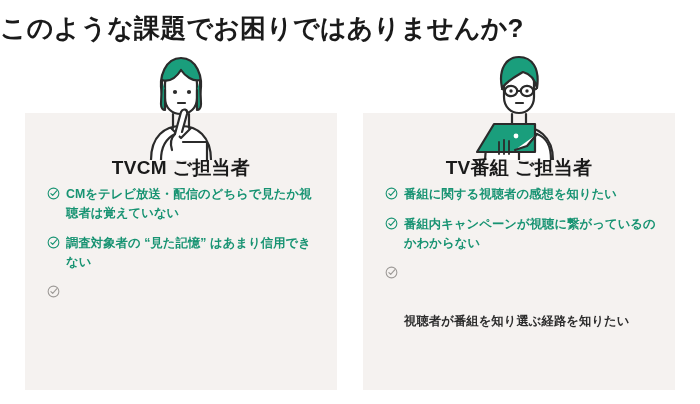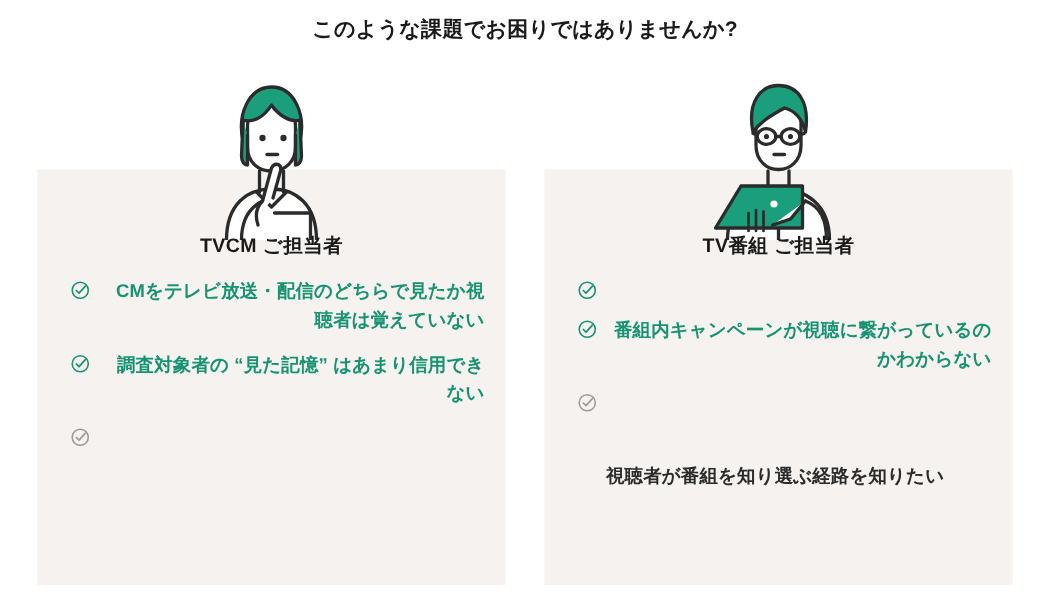--- a/index.html
+++ b/index.html
@@ -13,22 +13,22 @@
     font-family: "Liberation Sans", "DejaVu Sans", sans-serif;
     overflow: hidden;
     position: relative;
   }
 
   .page-title {
     position: absolute;
     top: 11px;
     left: 0;
     width: 700px;
-    text-align: center;
-    font-size: 14px;
+    text-align: left;
+    font-size: 26px;
     font-weight: bold;
     color: #1a1a1a;
     letter-spacing: 0.2px;
   }
 
   .cards {
     position: absolute;
     top: 113px;
     left: 25px;
     width: 650px;
@@ -53,38 +53,37 @@
     width: 120px;
     height: 110px;
   }
 
   .card-title {
     position: absolute;
     top: 42px;
     left: 0;
     width: 100%;
     text-align: center;
-    font-size: 13px;
+    font-size: 19px;
     font-weight: bold;
     color: #1a1a1a;
     letter-spacing: 0.3px;
   }
 
   .list {
     position: absolute;
     top: 72px;
     left: 22px;
     right: 14px;
   }
 
   .list-item {
     display: flex;
     align-items: flex-start;
     margin-bottom: 11px;
-    text-align: right;
   }
 
   .check-icon {
     flex: 0 0 auto;
     width: 13px;
     height: 13px;
     margin-top: 2px;
     margin-right: 6px;
   }
 
@@ -205,20 +204,21 @@
 
     <div class="card-title">TV番組 ご担当者</div>
 
     <div class="list">
 
       <div class="list-item hl">
         <svg class="check-icon" viewBox="0 0 16 16">
           <circle cx="8" cy="8" r="6.6" fill="none" stroke="currentColor" stroke-width="1.3"></circle>
           <path d="M4.8 8.2 L7 10.4 L12.2 4.6" fill="none" stroke="currentColor" stroke-width="1.4" stroke-linecap="round" stroke-linejoin="round"></path>
         </svg>
+        <span class="item-text">番組に関する視聴者の感想を知りたい</span>
       </div>
 
       <div class="list-item hl">
         <svg class="check-icon" viewBox="0 0 16 16">
           <circle cx="8" cy="8" r="6.6" fill="none" stroke="currentColor" stroke-width="1.3"></circle>
           <path d="M4.8 8.2 L7 10.4 L12.2 4.6" fill="none" stroke="currentColor" stroke-width="1.4" stroke-linecap="round" stroke-linejoin="round"></path>
         </svg>
         <span class="item-text">番組内キャンペーンが視聴に繋がっているのかわからない</span>
       </div>
 

